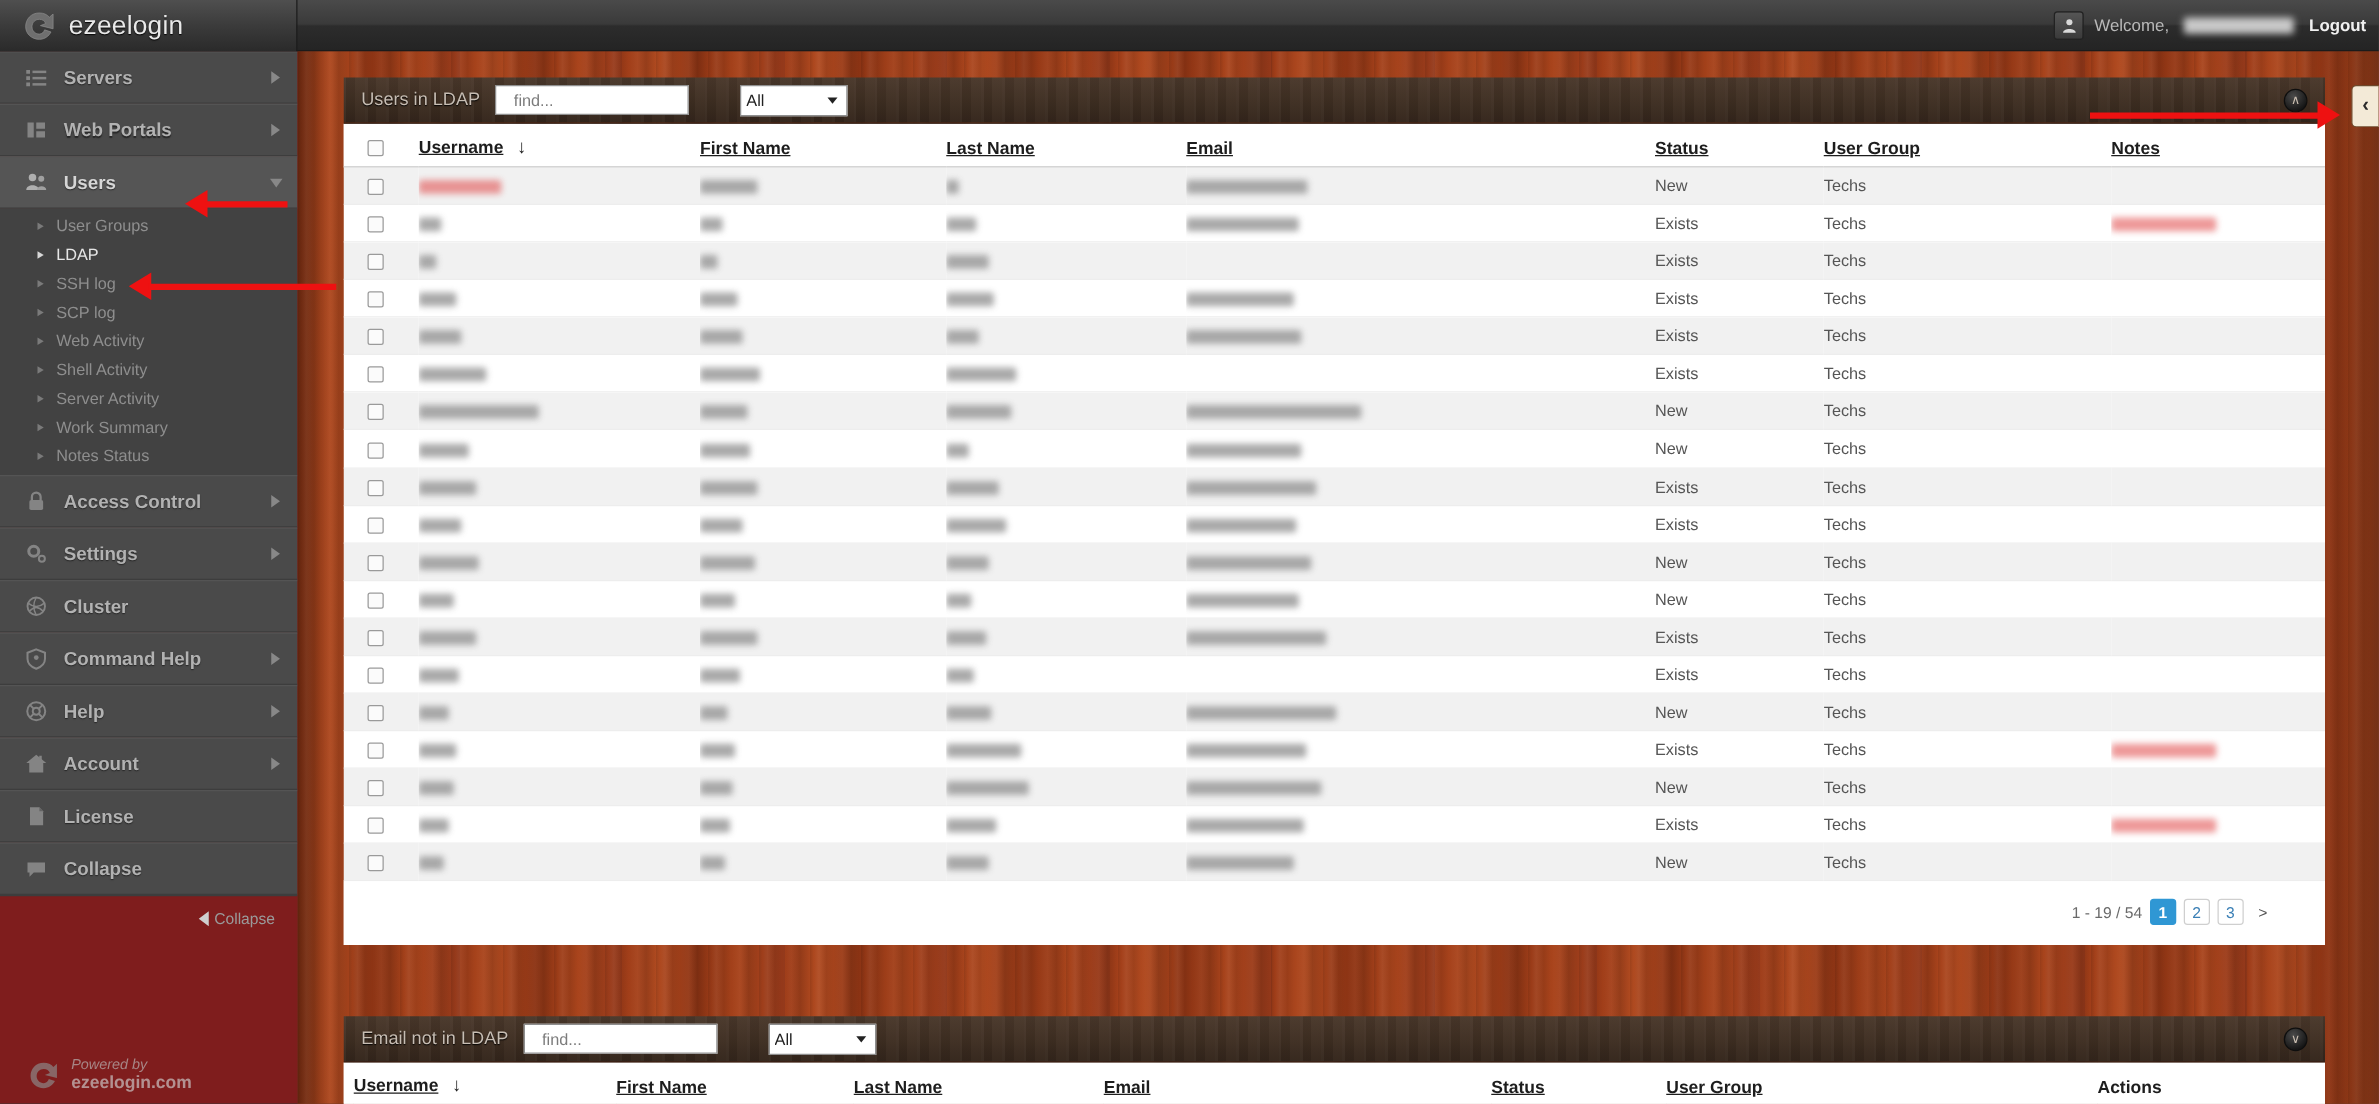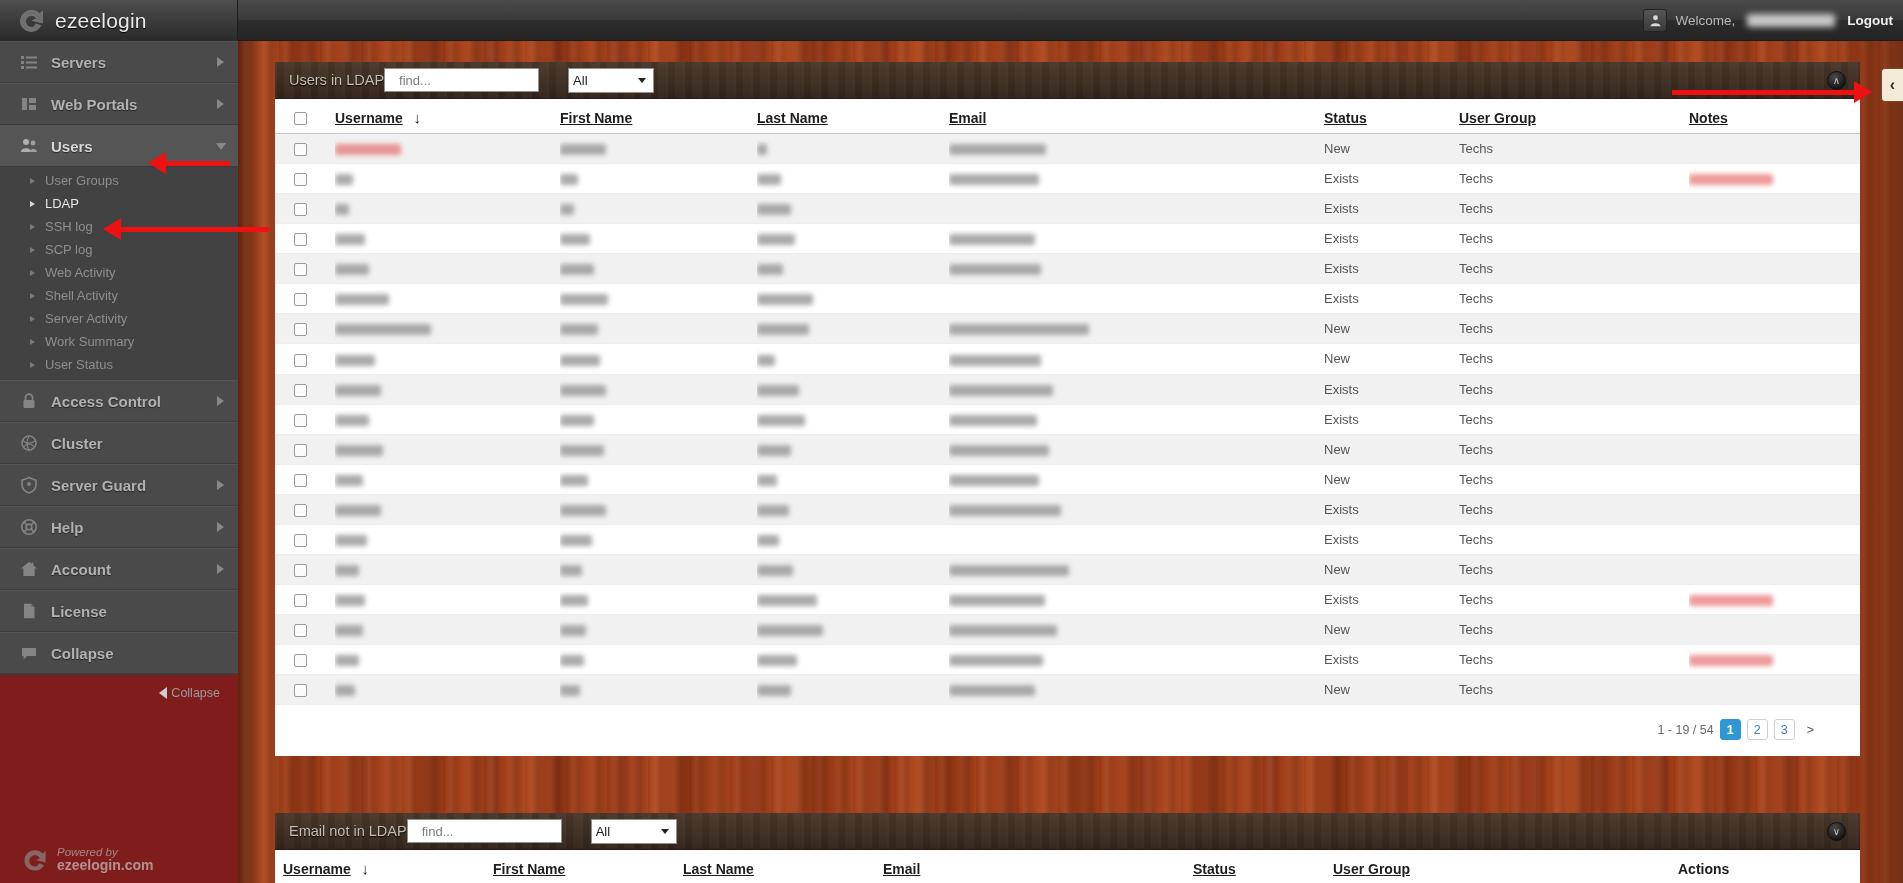--- a/index.html
+++ b/index.html
@@ -128,21 +128,21 @@
     background: linear-gradient(to right, rgba(0,0,0,.35) 0px, rgba(0,0,0,0) 26px, rgba(0,0,0,0) calc(100% - 40px), rgba(0,0,0,.30) 100%);
   }
 
   
   .panel { position: absolute; z-index: 10; }
   .panel-head {
     height: 37px;
     background:
       repeating-linear-gradient(90deg, rgba(255,255,255,.03) 0 2px, rgba(0,0,0,.05) 2px 9px, rgba(255,255,255,.02) 9px 17px),
       linear-gradient(to bottom, #4a382b 0%, #3e2e22 55%, #33251b 100%);
-    display: flex; align-items: center; gap: 0; padding-left: 14px;
+    display: flex; align-items: center; gap: 12px; padding-left: 14px;
     border-bottom: 1px solid #241a13;
     position: relative;
   }
   .panel-title { color: #c7bdb3; font-size: 14.5px; text-shadow: 0 1px 1px #000; }
   .find-input {
     width: 155px; height: 24px; border: 1px solid #8f8f8f;
     background: #ffffff; font-size: 13px; color: #333; padding: 0 14px;
     font-family: "Liberation Sans", sans-serif;
   }
   .find-input::placeholder { color: #7c7c7c; }
@@ -336,54 +336,64 @@
       <div class="sub-item">
         <span class="sub-arrow"></span>
         <span>Server Activity</span>
       </div>
       <div class="sub-item">
         <span class="sub-arrow"></span>
         <span>Work Summary</span>
       </div>
       <div class="sub-item">
         <span class="sub-arrow"></span>
-        <span>User Status</span>
+        <span>Notes Status</span>
       </div>
     </div>
 
     <div class="menu-item">
       <span class="mi-icon">
         <svg width="18" height="18" viewBox="0 0 18 18">
           <path d="M5.5 8 V5.6 a3.5 3.5 0 0 1 7 0 V8" fill="none" stroke="#9b9b9b" stroke-width="1.8"></path>
           <rect x="3.5" y="8" width="11" height="8" rx="1.4" fill="#9b9b9b"></rect>
         </svg>
       </span>
       <span>Access Control</span>
       <span class="caret-r"></span>
     </div>
 
+    <div class="menu-item">
+      <span class="mi-icon">
+        <svg width="18" height="18" viewBox="0 0 18 18">
+          <circle cx="7" cy="7" r="4" fill="none" stroke="#9b9b9b" stroke-width="2.4"></circle>
+          <circle cx="13.5" cy="13" r="2.4" fill="none" stroke="#9b9b9b" stroke-width="1.6"></circle>
+        </svg>
+      </span>
+      <span>Settings</span>
+      <span class="caret-r"></span>
+    </div>
 
     <div class="menu-item">
       <span class="mi-icon">
         <svg width="18" height="18" viewBox="0 0 18 18">
           <circle cx="9" cy="9" r="7" fill="none" stroke="#9b9b9b" stroke-width="1.5"></circle>
           <path d="M2.5 6.5 Q9 12 15.5 6.5 M9 2 Q5 9 9 16 M3.5 13 Q9 7 14.5 13" fill="none" stroke="#9b9b9b" stroke-width="1.1"></path>
         </svg>
       </span>
       <span>Cluster</span>
     </div>
 
     <div class="menu-item">
       <span class="mi-icon">
         <svg width="18" height="18" viewBox="0 0 18 18">
           <path d="M9 1.5 L16 4.2 V9 C16 13 12.7 15.7 9 17 C5.3 15.7 2 13 2 9 V4.2 Z" fill="none" stroke="#9b9b9b" stroke-width="1.6"></path>
           <circle cx="9" cy="8" r="1.9" fill="#9b9b9b"></circle>
         </svg>
       </span>
-      <span>Server Guard</span>
+      <span>Command Help</span>
       <span class="caret-r"></span>
     </div>
 
     <div class="menu-item">
       <span class="mi-icon">
         <svg width="18" height="18" viewBox="0 0 18 18">
           <circle cx="9" cy="9" r="7.2" fill="none" stroke="#9b9b9b" stroke-width="1.6"></circle>
           <circle cx="9" cy="9" r="2.8" fill="none" stroke="#9b9b9b" stroke-width="1.6"></circle>
           <path d="M3.9 3.9 L7 7 M14.1 3.9 L11 7 M3.9 14.1 L7 11 M14.1 14.1 L11 11" stroke="#9b9b9b" stroke-width="1.5"></path>
         </svg>

